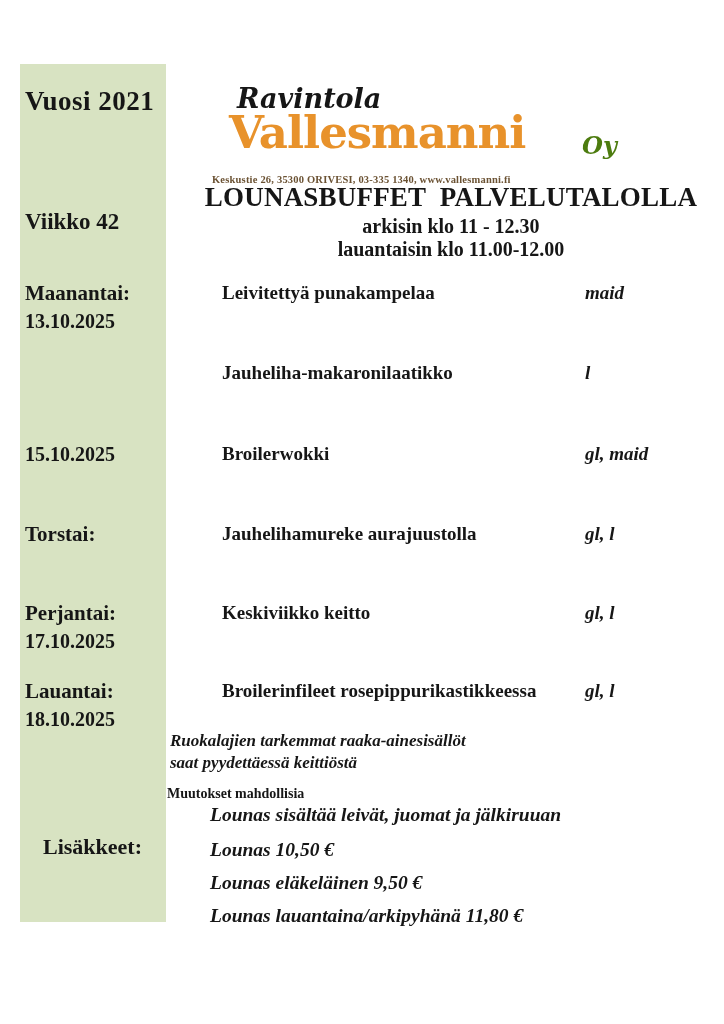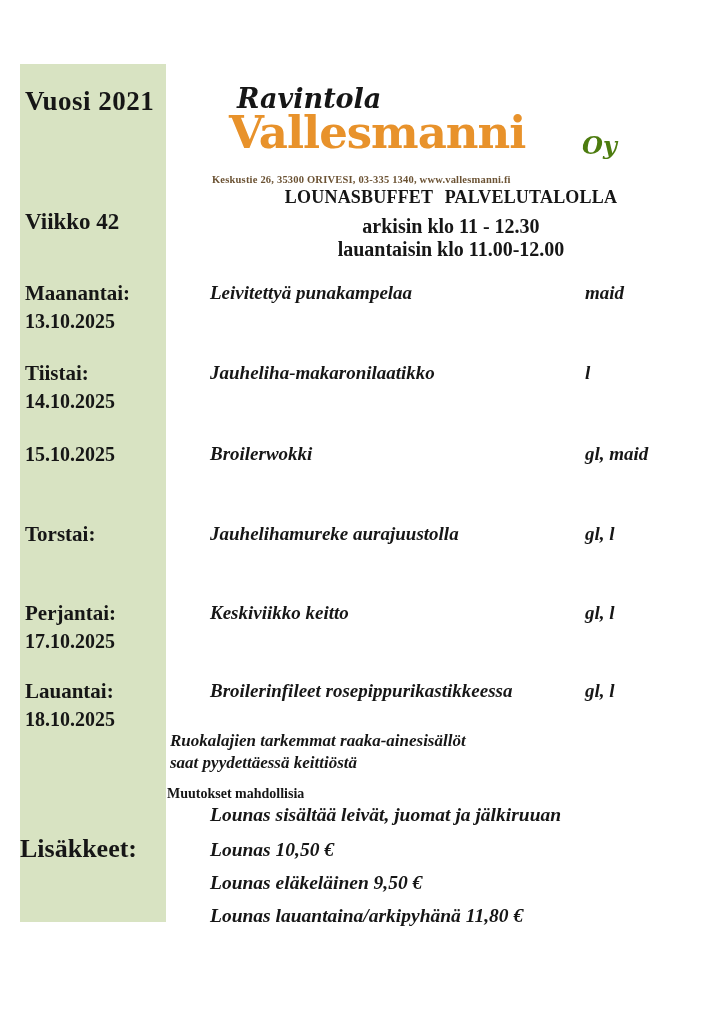--- a/index.html
+++ b/index.html
@@ -31,22 +31,22 @@
     letter-spacing: 0.5px;
   }
   .week-label {
     left: 25px; top: 209px;
     font-size: 23px; font-weight: bold;
   }
   .day-block { left: 25px; width: 140px; }
   .day-name   { font-size: 21px; font-weight: bold; line-height: 28px; white-space: nowrap; }
   .day-date   { font-size: 20px; font-weight: bold; line-height: 28px; white-space: nowrap; }
   .extras-label {
-    left: 20px; top: 834px;
-    font-size: 26px; font-weight: bold;
+    left: 43px; top: 834px;
+    font-size: 22px; font-weight: bold;
   }
 
   
   .logo-line1 {
     left: 237px; top: 83px;
     font-size: 27px; font-style: italic; font-weight: 600;
     font-family: "DejaVu Serif", serif;
   }
   .logo-line2 {
     left: 229px; top: 106px;
@@ -70,35 +70,35 @@
     margin-top: 16px;
   }
 
   
   .header-block {
     left: 186px; top: 185px;
     width: 530px;
     text-align: center;
   }
   .header-title {
-    font-size: 18px; font-weight: bold;
+    font-size: 27px; font-weight: bold;
     letter-spacing: 0.2px;
     word-spacing: 7px;
     line-height: 25px;
   }
   .header-hours1, .header-hours2 {
     font-size: 20px; font-weight: bold;
     line-height: 23px;
   }
   .header-hours1 { margin-top: 5px; text-align: center; }
 
   
   .dish {
-    left: 210px;
-    font-size: 19px; font-weight: bold; font-style: italic;
+    left: 222px;
+    font-size: 19px; font-weight: bold; 
     white-space: nowrap;
   }
   .diet {
     left: 585px;
     font-size: 19px; font-weight: bold; font-style: italic;
     white-space: nowrap;
   }
 
   
   .note-line {
@@ -122,24 +122,20 @@
 <div class="page">
 
   <div class="sidebar-bg"></div>
 
   <div class="abs year-label">Vuosi 2021</div>
   <div class="abs week-label">Viikko 42</div>
 
   <div class="abs day-block" style="top:279px">
     <div class="day-name">Maanantai:</div>
     <div class="day-date">13.10.2025</div>
-  </div>
-  <div class="abs day-block" style="top:359px">
-    <div class="day-name">Tiistai:</div>
-    <div class="day-date">14.10.2025</div>
   </div>
   <div class="abs day-block" style="top:440px">
     <div class="day-date">15.10.2025</div>
   </div>
   <div class="abs day-block" style="top:520px">
     <div class="day-name">Torstai:</div>
   </div>
   <div class="abs day-block" style="top:599px">
     <div class="day-name">Perjantai:</div>
     <div class="day-date">17.10.2025</div>

